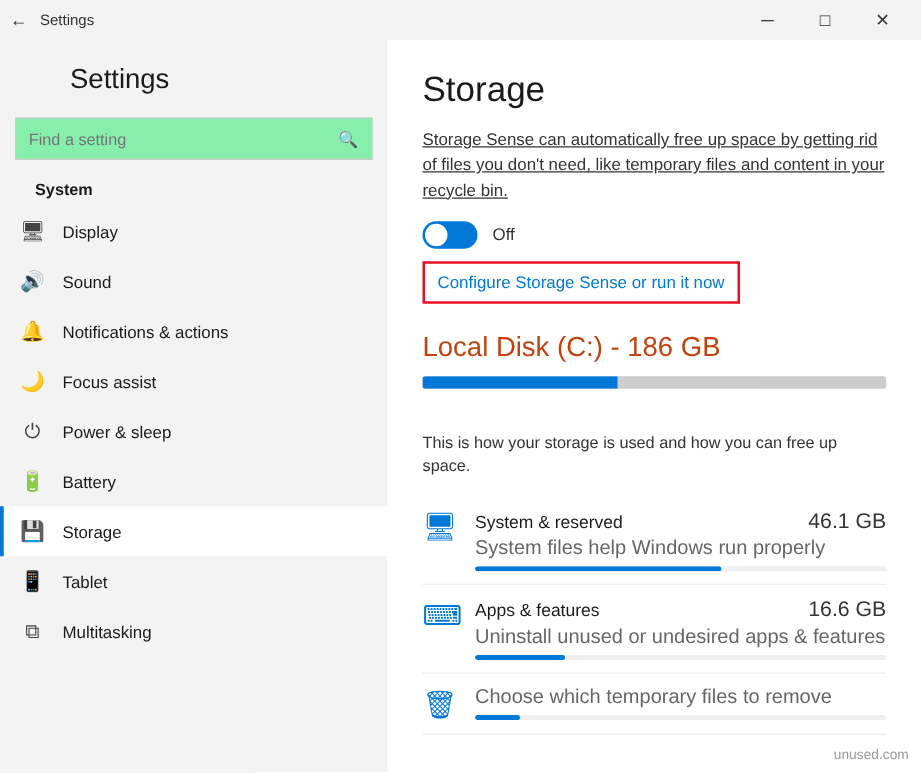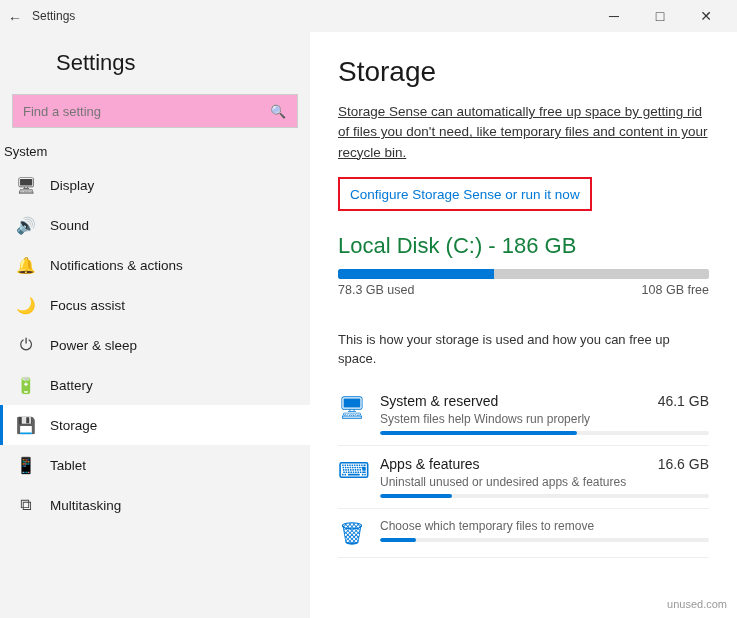--- a/index.html
+++ b/index.html
@@ -67,42 +67,42 @@
     }
     .sidebar-app-title {
       font-size: 22px;
       font-weight: 400;
       color: #1a1a1a;
     }
     .search-box {
       margin: 8px 12px 10px 12px;
       display: flex;
       align-items: center;
-      background: #f9a8d4;
+      background: #86efac;
       border: 1px solid #ccc;
       height: 34px;
       padding: 0 10px;
     }
     .search-input {
       border: none;
       outline: none;
       flex: 1;
       font-size: 13px;
       color: #666;
       background: transparent;
     }
     .search-icon {
       font-size: 13px;
       color: #555;
     }
     .sidebar-section-label {
       font-size: 13px;
-      font-weight: 400;
-      color: #1a1a1a;
-      padding: 6px 20px 6px 4px;
+      font-weight: 700;
+      color: #1a1a1a;
+      padding: 6px 20px 6px 28px;
     }
     .nav-item {
       display: flex;
       align-items: center;
       height: 40px;
       padding: 0 20px 0 16px;
       cursor: pointer;
       font-size: 13.5px;
       color: #1a1a1a;
       gap: 14px;
@@ -177,21 +177,21 @@
     .configure-link {
       color: #0078d7;
       font-size: 13.5px;
       cursor: pointer;
       text-decoration: none;
     }
 
     .local-disk-title {
       font-size: 22px;
       font-weight: 300;
-      color: #15803d;
+      color: #c2410c;
       margin-bottom: 10px;
     }
     .disk-bar-container {
       height: 10px;
       background: #ccc;
       border-radius: 2px;
       margin-bottom: 4px;
       overflow: hidden;
     }
     .disk-bar-used {
@@ -235,26 +235,26 @@
       display: flex;
       justify-content: space-between;
       align-items: center;
       margin-bottom: 3px;
     }
     .storage-item-name {
       font-size: 14px;
       color: #1a1a1a;
     }
     .storage-item-size {
-      font-size: 14px;
+      font-size: 17px;
       color: #333;
       font-weight: 500;
     }
     .storage-item-desc {
-      font-size: 12px;
+      font-size: 16px;
       color: #666;
     }
     .storage-item-bar {
       height: 4px;
       background: #eee;
       margin-top: 5px;
       border-radius: 2px;
       overflow: hidden;
     }
     .storage-item-bar-fill {
@@ -332,30 +332,32 @@
         <div class="nav-item">
           <span class="nav-icon">⧉</span>
           <span>Multitasking</span>
         </div>
       </div>
   </div>
 
   <div class="content">
     <div class="page-title">Storage</div>
     <div class="storage-sense-desc">Storage Sense can automatically free up space by getting rid of files you don't need, like temporary files and content in your recycle bin.</div>
+    <div class="toggle-row">
+      <div class="toggle">
+        <div class="toggle-thumb"></div>
+      </div>
+      <span class="toggle-label">Off</span>
+    </div>
     <div class="configure-link-box">
       <a class="configure-link">Configure Storage Sense or run it now</a>
     </div>
     <div class="local-disk-title">Local Disk (C:) - 186 GB</div>
     <div class="disk-bar-container">
       <div class="disk-bar-used" id="disk-bar-used" style="width: 42%;"></div>
-    </div>
-    <div class="disk-stats">
-      <span>78.3 GB used</span>
-      <span>108 GB free</span>
     </div>
     <div class="disk-info-text">This is how your storage is used and how you can free up space.</div>
     <div id="storage-items-list">
         <div class="storage-item">
           <div class="storage-item-icon">🖥</div>
           <div class="storage-item-info">
             <div class="storage-item-header">
               <span class="storage-item-name">System &amp; reserved</span>
               <span class="storage-item-size">46.1 GB</span>
             </div>

